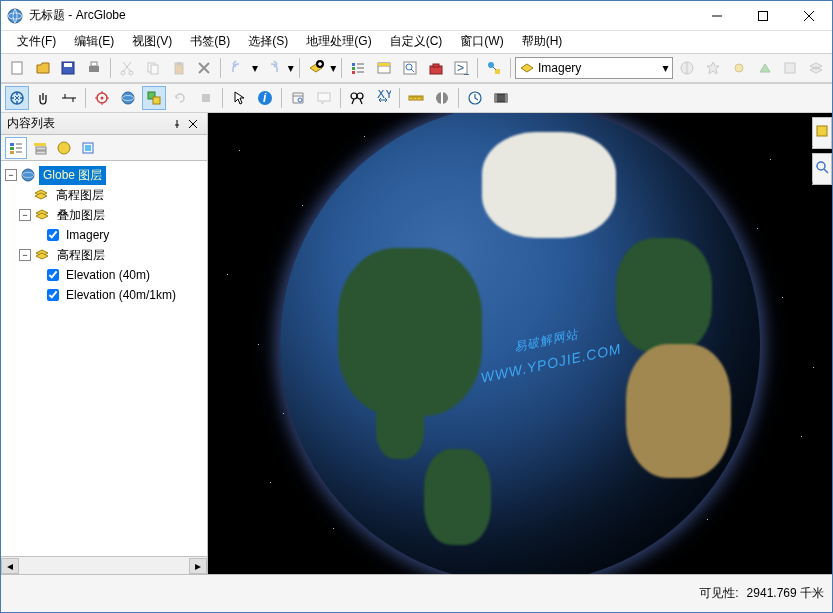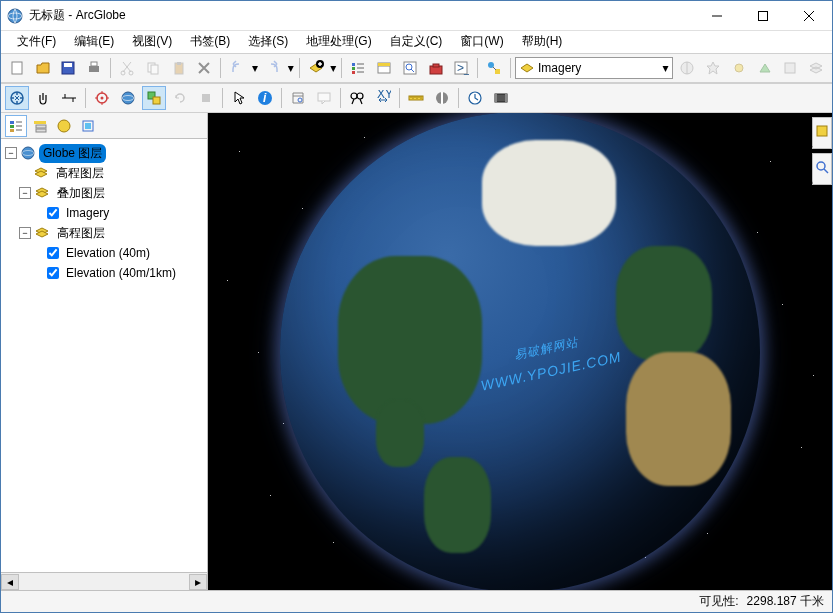--- a/index.html
+++ b/index.html
@@ -31,41 +31,41 @@
 .toc-tabs { height: 26px; background: #f5f5f5; border-bottom: 1px solid #c0c0c0; display: flex; align-items: center; padding: 0 4px; gap: 2px; }
 .toc-tab { width: 22px; height: 22px; display: flex; align-items: center; justify-content: center; border: 1px solid transparent; cursor: pointer; }
 .toc-tab.active { background: #fff; border: 1px solid #7eb4ea; }
 .toc-tree { flex: 1; padding: 4px 2px; overflow: auto; }
 .tree-row { display: flex; align-items: center; height: 20px; white-space: nowrap; }
 .tree-indent { display: inline-block; }
 .tree-toggle { width: 12px; height: 12px; border: 1px solid #888; background: #fff; display: flex; align-items: center; justify-content: center; font-size: 9px; line-height: 1; margin-right: 3px; cursor: pointer; }
 .tree-check { width: 12px; height: 12px; margin-right: 3px; }
 .tree-icon { width: 16px; height: 16px; margin-right: 3px; display: flex; align-items: center; justify-content: center; }
 .tree-label { padding: 1px 4px; }
-.tree-label.sel { background: #0078d7; color: #000000; border-radius: 6px; }
+.tree-label.sel { background: #0078d7; color: #fef9c3; }
 .toc-scroll { height: 18px; background: #f0f0f0; border-top: 1px solid #c0c0c0; display: flex; align-items: center; }
 .toc-scroll .arrow { width: 18px; height: 16px; background: #e0e0e0; border: 1px solid #c0c0c0; display: flex; align-items: center; justify-content: center; }
 .toc-scroll .track { flex: 1; height: 16px; background: #f0f0f0; }
 
 .globe-view { flex: 1; background: #000; position: relative; overflow: hidden; }
 .stars { position: absolute; inset: 0; }
 .star { position: absolute; width: 1px; height: 1px; background: #fff; border-radius: 50%; }
 .globe { position: absolute; left: 50%; top: 50%; transform: translate(-50%,-50%); width: 480px; height: 480px; border-radius: 50%;
  background: radial-gradient(circle at 35% 30%, #3a6ba8 0%, #2a5a98 25%, #1a3a68 55%, #081830 80%, #000 100%);
  box-shadow: 0 0 30px rgba(100,150,255,0.25), inset -60px -60px 120px rgba(0,0,0,0.7); }
 .globe::before { content:""; position:absolute; inset:0; border-radius:50%; box-shadow: 0 0 15px 4px rgba(120,150,255,0.35); }
 .land { position:absolute; background:#2a5530; border-radius:40%; filter: blur(1px); }
 .watermark { position: absolute; left: 50%; top: 50%; transform: translate(-30%,-30%) rotate(-12deg); color: #3fb0ff; font-size: 22px; font-style: italic; text-align: center; pointer-events: none; opacity: 0.9; letter-spacing: 1px; }
 .watermark .line2 { font-size: 14px; margin-top: 6px; }
 
 .side-tools { position: absolute; right: 0; top: 0; width: 20px; display: flex; flex-direction: column; gap: 4px; padding-top: 4px; }
 .side-tool { width: 20px; background: #f5f5f5; border: 1px solid #c0c0c0; writing-mode: vertical-rl; text-align: center; padding: 6px 2px; cursor: pointer; font-size: 11px; }
 .side-tool .icon { writing-mode: horizontal-tb; margin: 0 auto 4px; }
 
-.statusbar { height: 22px; background: #f5f5f5; border-top: 1px solid #c0c0c0; display: flex; align-items: center; justify-content: flex-end; padding: 0 8px; gap: 8px; }
+.statusbar { height: 38px; background: #f5f5f5; border-top: 1px solid #c0c0c0; display: flex; align-items: center; justify-content: flex-end; padding: 0 8px; gap: 8px; }
 
 svg { display: block; }
 </style>
 </head>
 <body>
 
 <div class="titlebar">
   <span class="app-icon">
     <svg width="16" height="16">
         <circle cx="8" cy="8" r="7" fill="#4a90d0" stroke="#2a5a90"></circle>
@@ -370,20 +370,33 @@
         <rect x="2" y="4" width="12" height="8" fill="#555" stroke="#222"></rect>
         <rect x="2" y="4" width="2" height="8" fill="#888"></rect>
         <rect x="12" y="4" width="2" height="8" fill="#888"></rect>
       </svg>
     </div>
 </div>
 
 <div class="content-area">
 
   <div class="toc-panel">
+    <div class="toc-header">
+      <span class="title">内容列表</span>
+      <span class="pin-btn">
+          <svg width="10" height="10">
+            <path d="M5 1 L5 6 M3 6 H7 M5 6 L5 9" stroke="#000"></path>
+          </svg>
+        </span>
+      <span class="close-btn">
+          <svg width="10" height="10">
+            <path d="M1 1 L9 9 M9 1 L1 9" stroke="#000"></path>
+          </svg>
+        </span>
+    </div>
     <div class="toc-tabs">
       <div class="toc-tab active">
           <svg width="14" height="14">
             <rect x="1" y="2" width="4" height="3" fill="#4070d0"></rect>
             <rect x="1" y="6" width="4" height="3" fill="#40a040"></rect>
             <rect x="1" y="10" width="4" height="3" fill="#d0a040"></rect>
             <path d="M7 3 H13 M7 7 H13 M7 11 H13" stroke="#666"></path>
           </svg>
         </div>
       <div class="toc-tab">
@@ -522,14 +535,14 @@
           <circle cx="6" cy="6" r="4" fill="none" stroke="#4070d0" stroke-width="1.5"></circle>
           <path d="M9 9 L13 13" stroke="#4070d0" stroke-width="1.5"></path>
         </svg>
       <span>搜索</span>
     </div>
   </div>
 </div>
 
 <div class="statusbar">
   <span>可见性:</span>
-  <span>2298.187 千米</span>
+  <span>2941.769 千米</span>
 </div>
 
 </body></html>

